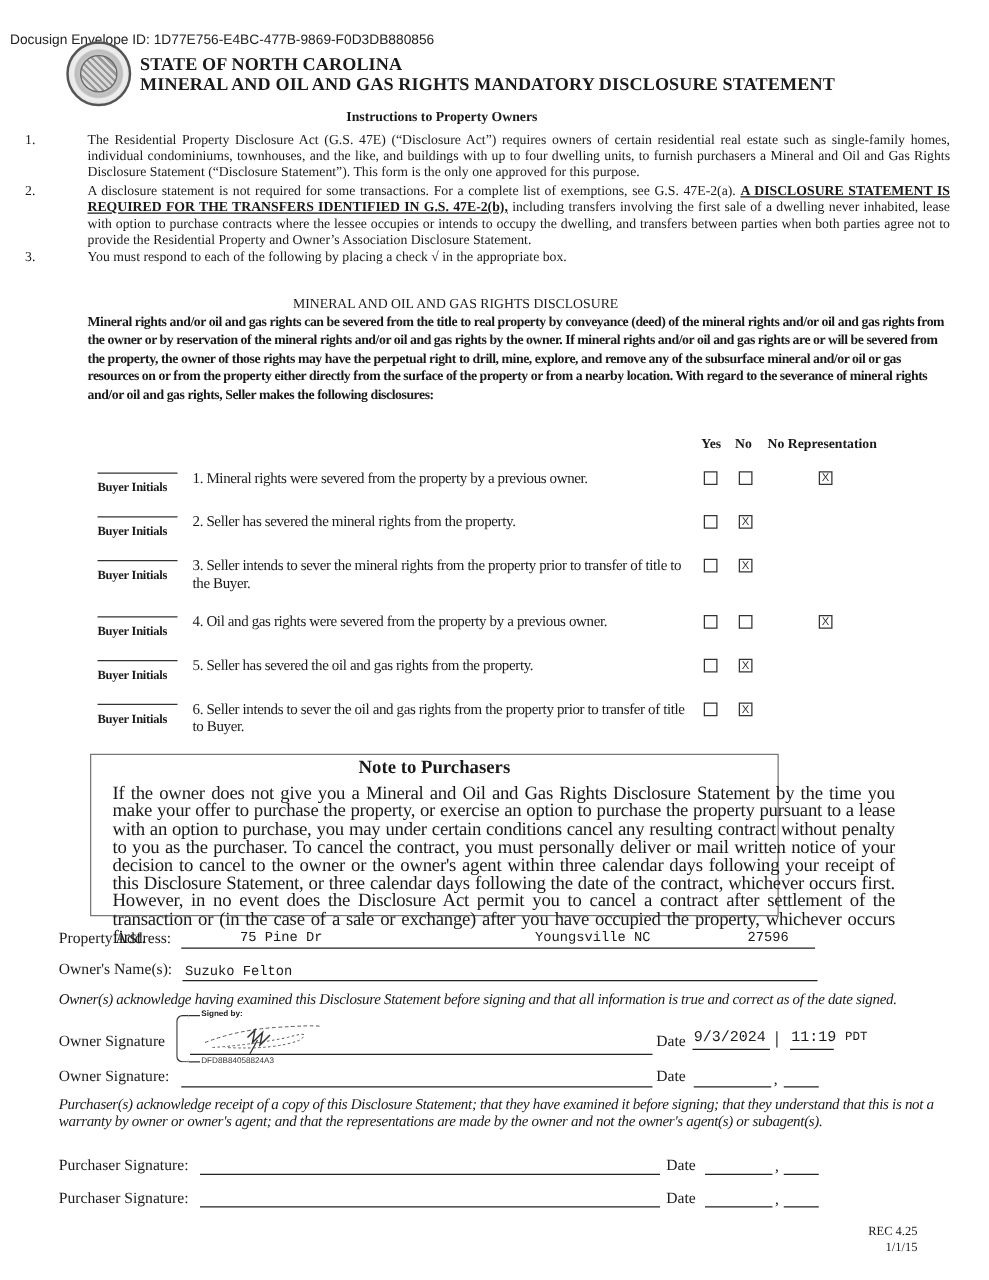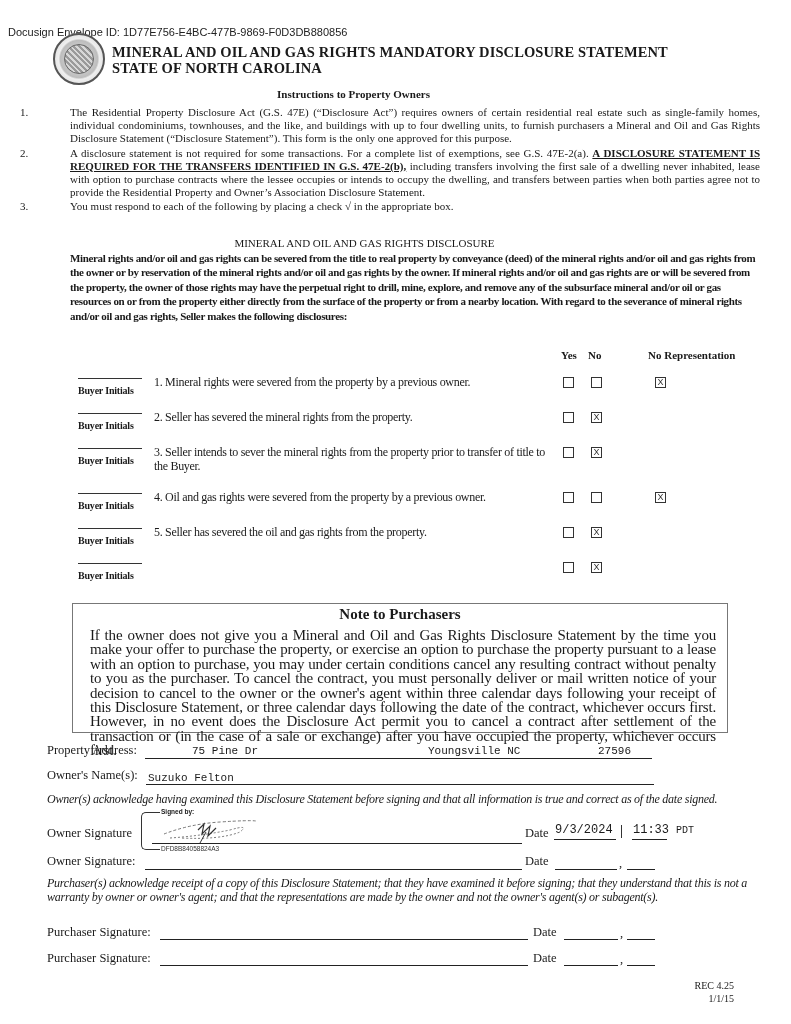--- a/index.html
+++ b/index.html
@@ -20,32 +20,32 @@
     .instr-num { width: 50px; padding-left: 0; flex-shrink: 0; }
     .instr-text { flex: 1; text-align: justify; }
     .bu { font-weight: bold; text-decoration: underline; }
 
     .disc-heading { position: absolute; left: 0; width: 729px; text-align: center; top: 237px; font-size: 11px; }
     .disc-para { position: absolute; left: 70px; top: 251px; width: 690px; font-size: 11px; line-height: 14.4px; font-weight: bold; letter-spacing: -0.35px; }
 
     .col-headers { position: absolute; top: 349px; font-size: 11px; font-weight: bold; }
     .col-yes { left: 561px; }
     .col-no { left: 588px; }
-    .col-norep { left: 614px; margin-left: 34px; }
+    .col-norep { left: 614px; }
 
     .q-row { position: absolute; left: 70px; width: 690px; height: 34px; }
     .initials-line { position: absolute; left: 8px; top: 3px; width: 64px; border-top: 1px solid #333; }
     .initials-label { position: absolute; left: 8px; top: 10px; font-size: 10px; font-weight: bold; letter-spacing: -0.2px; }
     .q-text { position: absolute; left: 84px; top: 0; width: 405px; font-size: 12px; font-weight: normal; line-height: 14px; letter-spacing: -0.3px; }
     .cb { position: absolute; top: 2px; width: 11px; height: 11px; border: 1px solid #333; font-size: 9px; line-height: 9px; text-align: center; font-family: "Liberation Sans", "DejaVu Sans", sans-serif; color: #333; }
     .cb-yes { left: 493px; }
     .cb-no { left: 521px; }
     .cb-norep { left: 585px; }
 
-    .note-box { position: absolute; left: 72px; top: 603px; width: 656px; height: 130px; border: 1.5px solid #777; }
+    .note-box { position: absolute; left: 72px; top: 603px; width: 551px; height: 130px; border: 1.5px solid #777; }
     .note-title { text-align: center; font-size: 15px; font-weight: bold; margin-top: 2px; }
     .note-text { position: absolute; left: 17px; top: 24px; width: 626px; font-size: 15px; line-height: 14.4px; text-align: justify; letter-spacing: -0.2px; }
 
     .field-row { position: absolute; left: 47px; font-size: 12.5px; white-space: nowrap; }
     .fill { position: absolute; border-bottom: 1px solid #222; height: 14px; }
     .mono { font-family: "Liberation Mono", "DejaVu Sans Mono", monospace; font-size: 11px; position: absolute; }
 
     .ack { position: absolute; left: 47px; width: 705px; font-size: 12px; line-height: 14px; font-style: italic; letter-spacing: -0.25px; }
 
     .sig-bracket { position: absolute; left: 141px; top: 812px; width: 10px; height: 38px; border: 1.3px solid #333; border-right: none; border-radius: 5px 0 0 5px; }
@@ -60,22 +60,22 @@
 </head>
 <body>
 
 <div class="envelope-id">Docusign Envelope ID: 1D77E756-E4BC-477B-9869-F0D3DB880856</div>
 
 <div class="seal">
     <div class="seal-inner"></div>
   </div>
 
 <div class="header-title">
+  <div>STATE OF NORTH CAROLINA</div>
   <div>MINERAL AND OIL AND GAS RIGHTS MANDATORY DISCLOSURE STATEMENT</div>
-  <div>STATE OF NORTH CAROLINA</div>
 </div>
 
 <div class="instr-heading">Instructions to Property Owners</div>
 
 <div class="instr-list">
   <div class="instr-item">
     <div class="instr-num">1.</div>
     <div class="instr-text">The Residential Property Disclosure Act (G.S. 47E) (“Disclosure Act”) requires owners of certain residential real estate such as single-family homes, individual condominiums, townhouses, and the like, and buildings with up to four dwelling units, to furnish purchasers a Mineral and Oil and Gas Rights Disclosure Statement (“Disclosure Statement”). This form is the only one approved for this purpose.</div>
   </div>
   <div class="instr-item">
@@ -133,20 +133,21 @@
   <div class="initials-line"></div>
   <div class="initials-label">Buyer Initials</div>
   <div class="q-text">5. Seller has severed the oil and gas rights from the property.</div>
   <div class="cb cb-yes"></div>
   <div class="cb cb-no">X</div>
 </div>
 
 <div class="q-row" style="top:560px;">
   <div class="initials-line"></div>
   <div class="initials-label">Buyer Initials</div>
+  <div class="q-text">6. Seller intends to sever the oil and gas rights from the property prior to transfer of title to Buyer.</div>
   <div class="cb cb-yes"></div>
   <div class="cb cb-no">X</div>
 </div>
 
 <div class="note-box">
   <div class="note-title">Note to Purchasers</div>
   <div class="note-text">If the owner does not give you a Mineral and Oil and Gas Rights Disclosure Statement by the time you make your offer to purchase the property, or exercise an option to purchase the property pursuant to a lease with an option to purchase, you may under certain conditions cancel any resulting contract without penalty to you as the purchaser. To cancel the contract, you must personally deliver or mail written notice of your decision to cancel to the owner or the owner's agent within three calendar days following your receipt of this Disclosure Statement, or three calendar days following the date of the contract, whichever occurs first. However, in no event does the Disclosure Act permit you to cancel a contract after settlement of the transaction or (in the case of a sale or exchange) after you have occupied the property, whichever occurs first.</div>
 </div>
 
 <div class="field-row" style="top:743px;">
@@ -176,21 +177,21 @@
   <path d="M46 16 L40 27" stroke="#333" stroke-width="1" fill="none"></path>
 </svg>
 <div class="fill" style="left:152px; top:830px; width:370px;"></div>
 <div class="sig-id-line"></div>
 <div class="sig-id">DFD8B84058824A3</div>
 <div class="field-row" style="top:826px; left:525px;">Date</div>
 <div class="fill" style="left:554px; top:826px; width:62px;"></div>
 <div class="mono" style="left:555px; top:823px; font-size:12px;">9/3/2024</div>
 <div style="position:absolute; left:621px; top:825px; width:1px; height:13px; background:#333;"></div>
 <div class="fill" style="left:632px; top:826px; width:35px;"></div>
-<div class="mono" style="left:633px; top:823px; font-size:12px;">11:33</div>
+<div class="mono" style="left:633px; top:823px; font-size:12px;">11:19</div>
 <div class="mono" style="left:676px; top:825px; font-size:10px;">PDT</div>
 
 <div class="field-row" style="top:854px;">Owner Signature:</div>
 <div class="fill" style="left:145px; top:856px; width:377px;"></div>
 <div class="field-row" style="top:854px; left:525px;">Date</div>
 <div class="fill" style="left:555px; top:856px; width:62px;"></div>
 <div class="field-row" style="top:856px; left:619px;">,</div>
 <div class="fill" style="left:627px; top:856px; width:28px;"></div>
 
 <div class="ack" style="top:876px;">Purchaser(s) acknowledge receipt of a copy of this Disclosure Statement; that they have examined it before signing; that they understand that this is not a warranty by owner or owner's agent; and that the representations are made by the owner and not the owner's agent(s) or subagent(s).</div>

